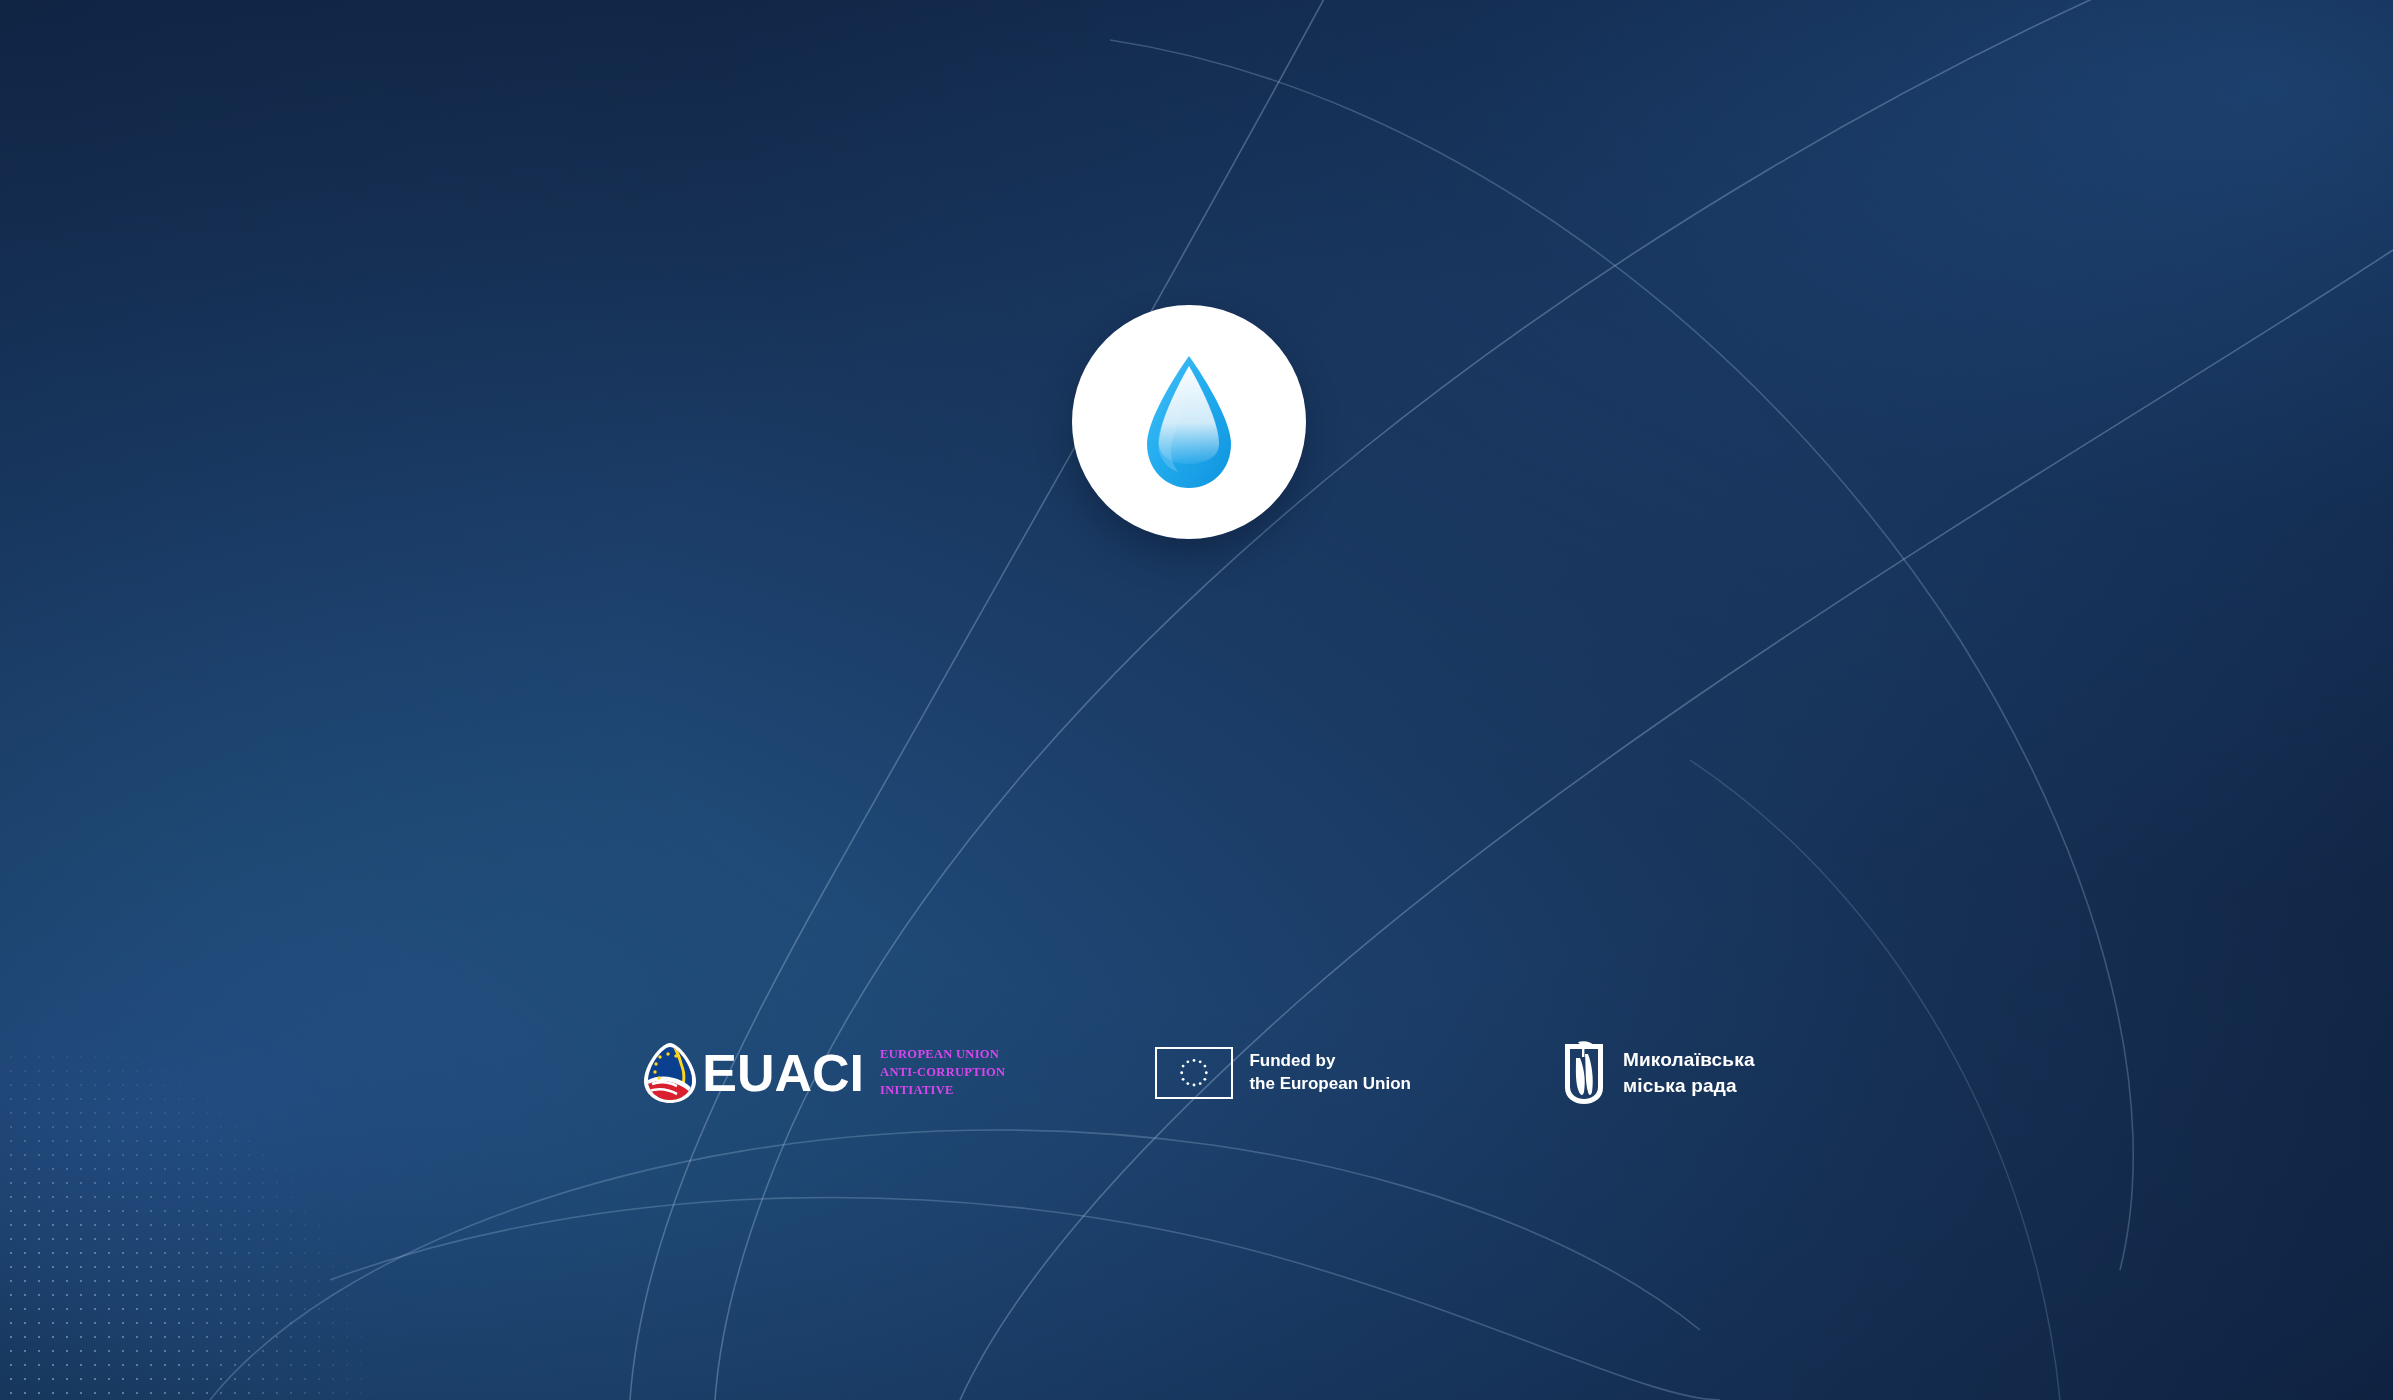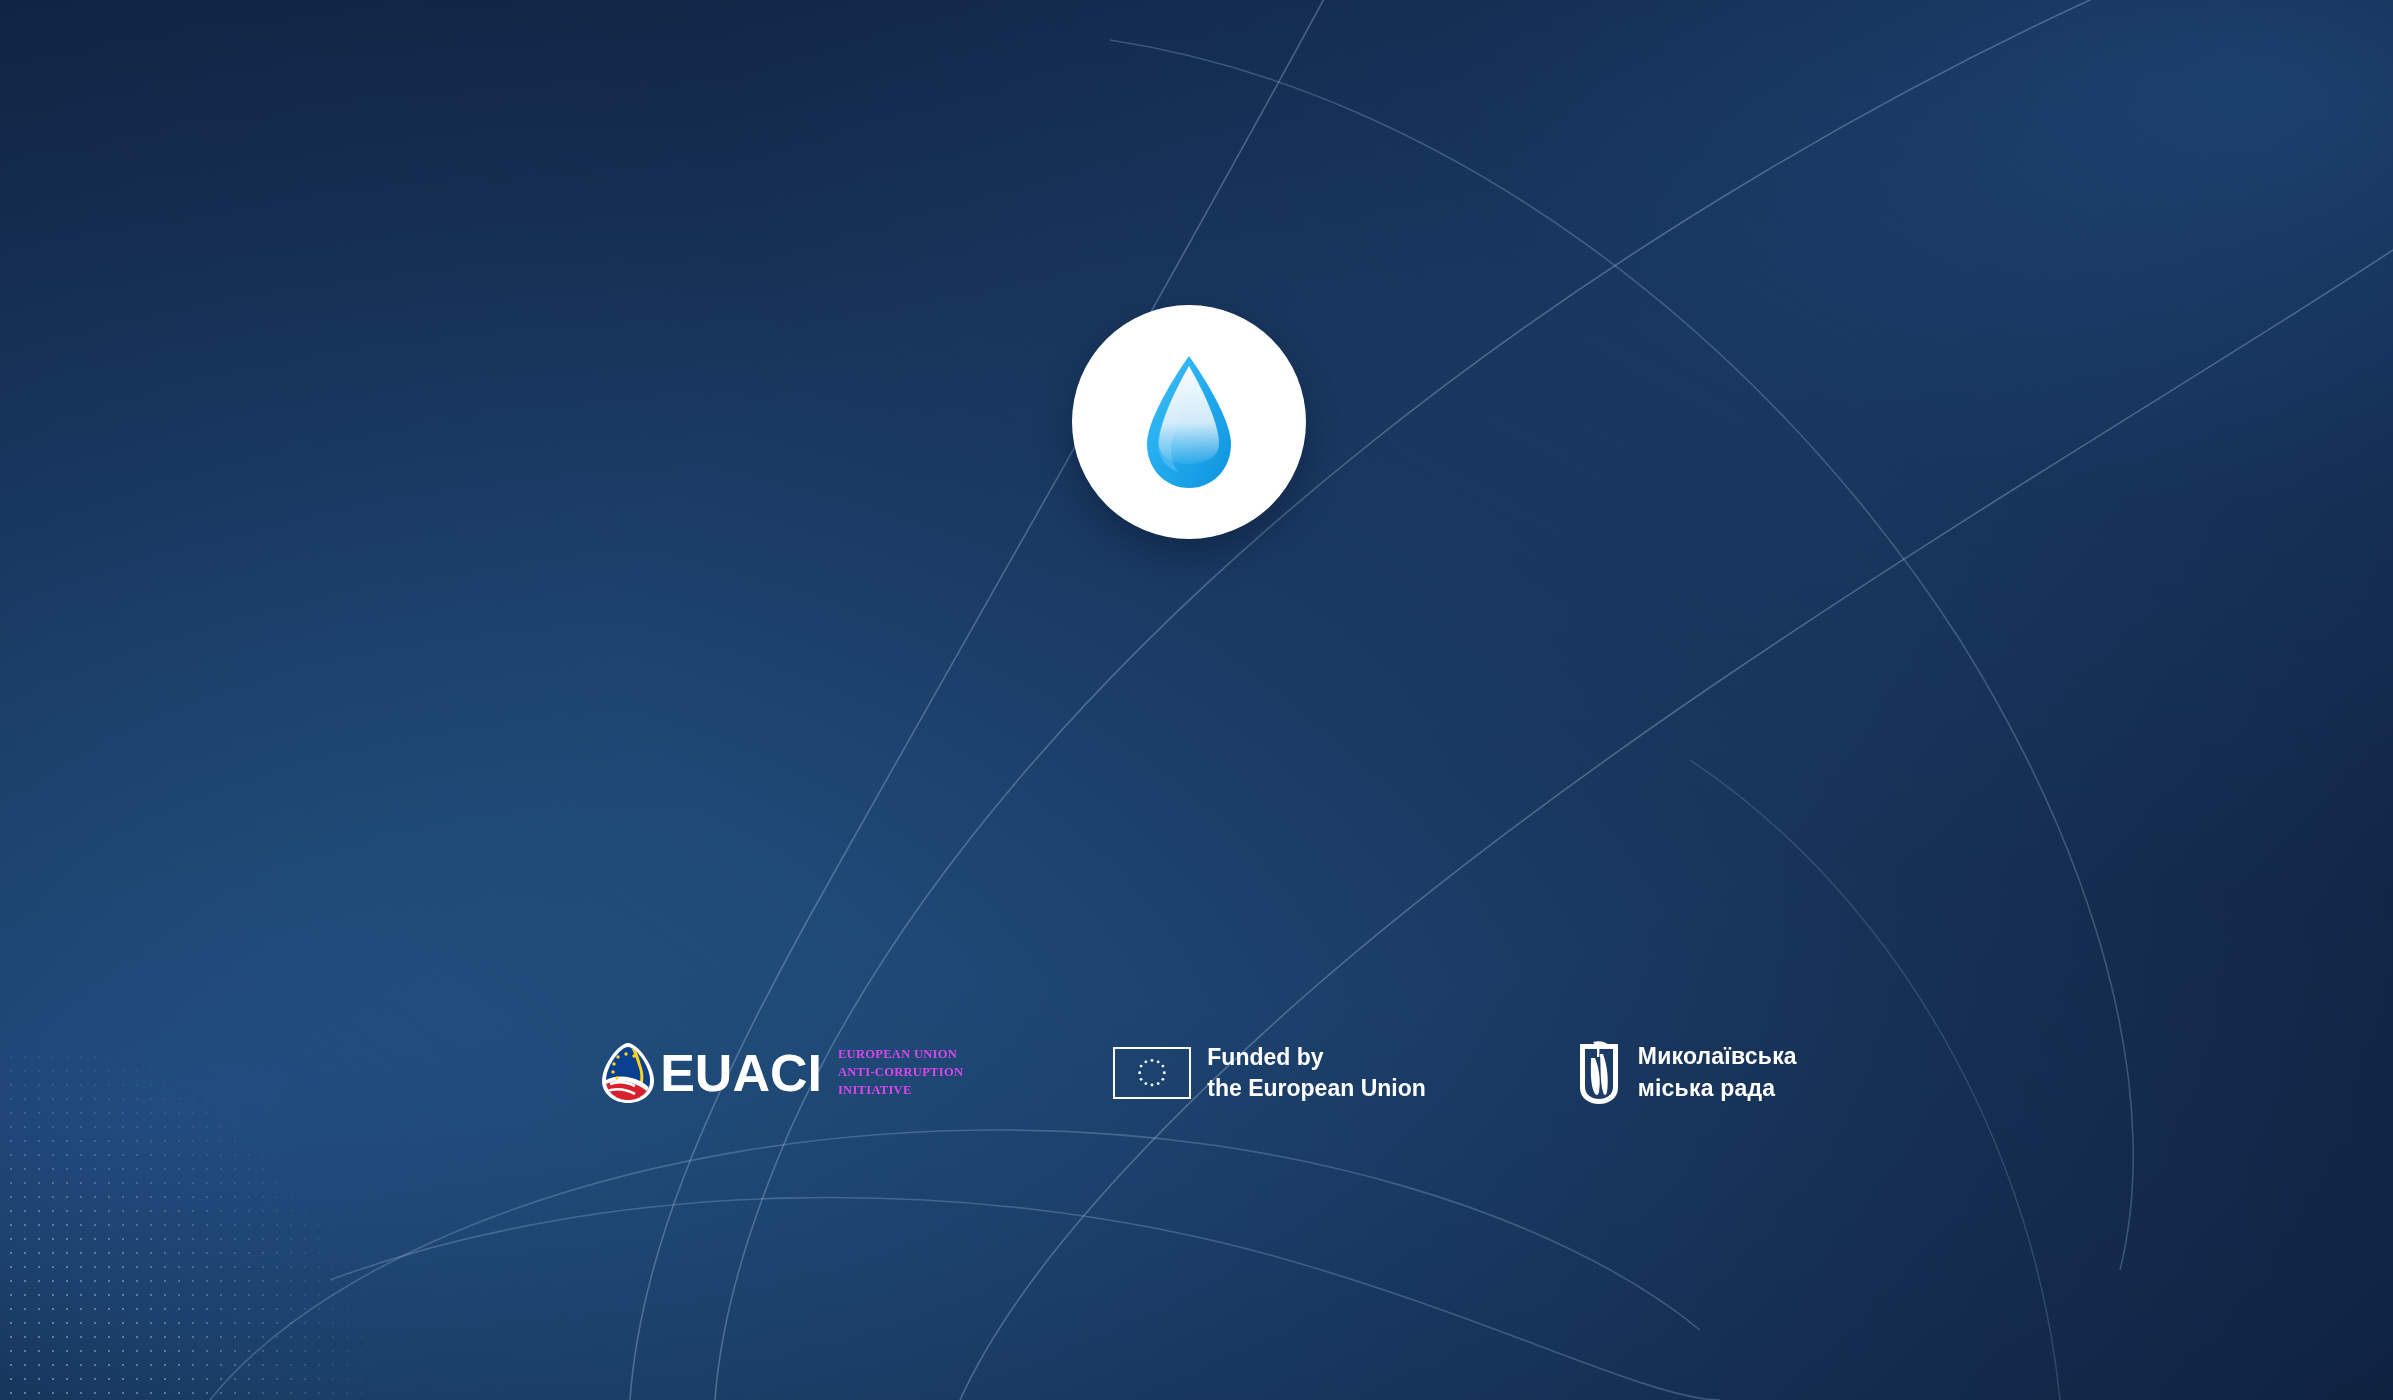--- a/index.html
+++ b/index.html
@@ -160,33 +160,33 @@
     height: 52px;
     border: 2px solid #ffffff;
     position: relative;
     box-sizing: border-box;
     flex: 0 0 auto;
   }
   .eu-flag svg { position: absolute; inset: 0; }
   .eu-text {
     font-family: "Liberation Sans", sans-serif;
     font-weight: 700;
-    font-size: 23px;
+    font-size: 17px;
     line-height: 1.35;
     color: #ffffff;
     white-space: nowrap;
   }
 
   
   .mk { gap: 16px; }
   .mk-mark { width: 46px; height: 66px; flex: 0 0 auto; }
   .mk-text {
     font-family: "Liberation Sans", sans-serif;
     font-weight: 700;
-    font-size: 23px;
+    font-size: 19px;
     line-height: 1.38;
     color: #ffffff;
     white-space: nowrap;
     letter-spacing: .2px;
   }
 </style>
 </head>
 <body>
 
 <div id="stage">

